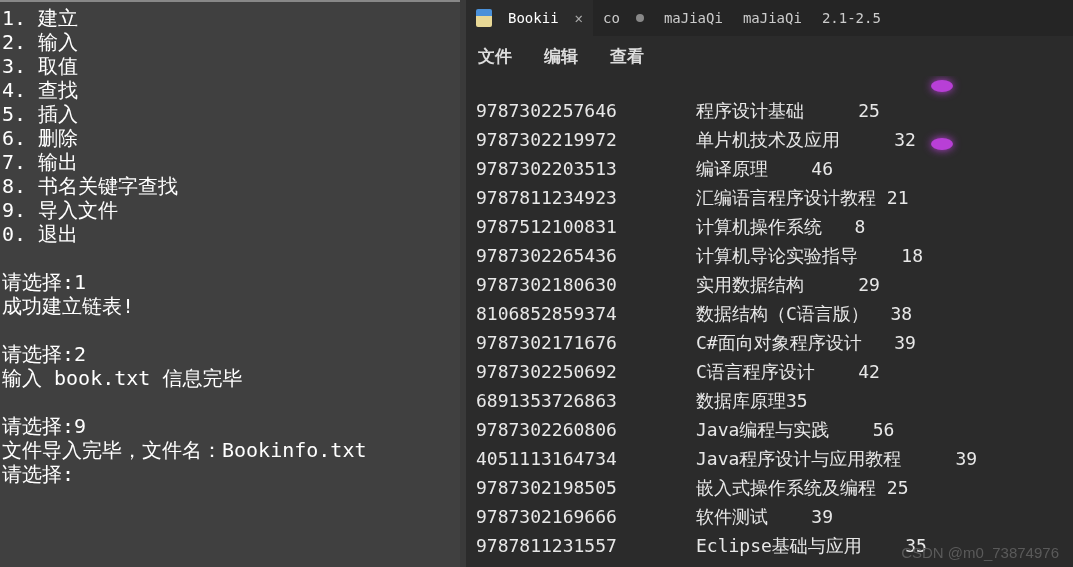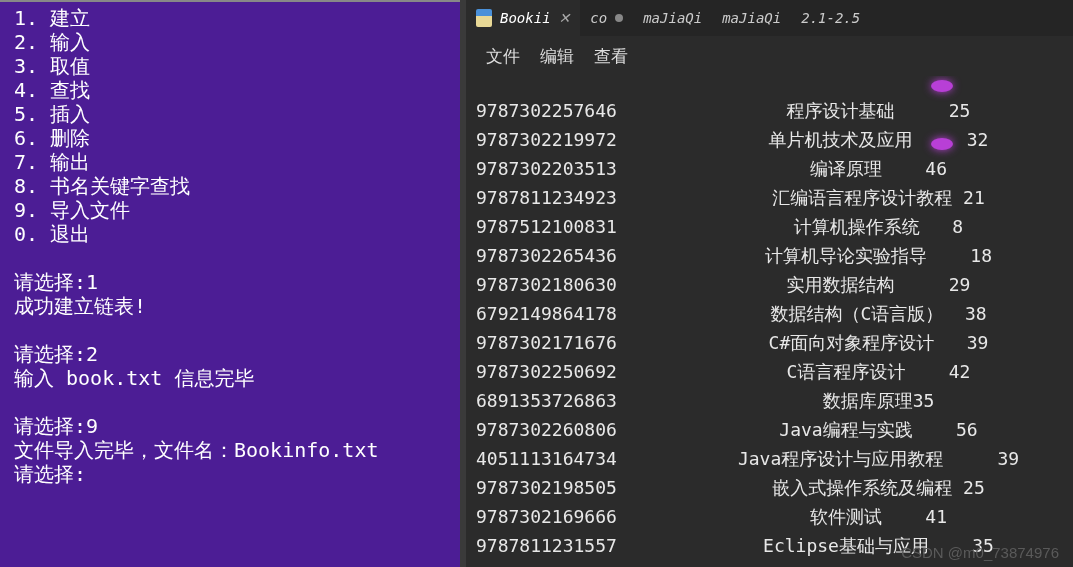--- a/index.html
+++ b/index.html
@@ -8,23 +8,23 @@
       height: 567px;
       display: flex;
       font-family: Consolas, "Microsoft YaHei", monospace;
       overflow: hidden;
       position: relative;
       background: #000;
     }
     .left-panel {
       width: 460px;
       height: 567px;
-      background: #4c1d95;
+      background: #404040;
       color: #fff;
-      padding: 4px 14px;
+      padding: 4px 2px;
       font-size: 20px;
       line-height: 24px;
       white-space: pre;
       border-top: 2px solid #888;
     }
     .right-panel {
       flex: 1;
       height: 567px;
       background: #2b2b2b;
       border-left: 6px solid #3a3a3a;
@@ -37,23 +37,22 @@
       display: flex;
       align-items: center;
       background: #252525;
       font-size: 14px;
     }
     .tab {
       display: flex;
       align-items: center;
       padding: 0 10px;
       height: 100%;
-      gap: 8px;
+      gap: 16px;
       cursor: pointer;
-      font-style: italic;
     }
     .tab.active {
       background: #2b2b2b;
       color: #fff;
     }
     .tab-icon {
       width: 16px;
       height: 18px;
       background: linear-gradient(#4a90d9 0 40%, #e8d896 40% 100%);
       border-radius: 2px;
@@ -65,24 +64,25 @@
     .tab-dot {
       width: 8px;
       height: 8px;
       background: #888;
       border-radius: 50%;
     }
     .menu-bar {
       height: 40px;
       display: flex;
       align-items: center;
-      gap: 20px;
-      padding-left: 20px;
+      gap: 32px;
+      padding-left: 12px;
       font-size: 17px;
       color: #ddd;
+      font-weight: bold;
     }
     .menu-item { cursor: pointer; }
     .content-area {
       flex: 1;
       padding: 20px 12px 0 10px;
       font-size: 18px;
       line-height: 29px;
       color: #e8e8e8;
       overflow: hidden;
       position: relative;
@@ -90,21 +90,20 @@
     .book-row {
       display: flex;
     }
     .col-isbn {
       width: 220px;
       flex-shrink: 0;
     }
     .col-rest {
       flex: 1;
       white-space: pre;
-      text-align: center;
     }
     .watermark {
       position: absolute;
       bottom: 6px;
       right: 14px;
       color: #5a5a5a;
       font-size: 15px;
       font-family: sans-serif;
       margin-top: 44px;
     }
@@ -193,21 +192,21 @@
       </div>
       <div class="book-row">
         <span class="col-isbn">9787302265436</span>
         <span class="col-rest">计算机导论实验指导    18</span>
       </div>
       <div class="book-row">
         <span class="col-isbn">9787302180630</span>
         <span class="col-rest">实用数据结构     29</span>
       </div>
       <div class="book-row">
-        <span class="col-isbn">6792149864178</span>
+        <span class="col-isbn">8106852859374</span>
         <span class="col-rest">数据结构（C语言版）  38</span>
       </div>
       <div class="book-row">
         <span class="col-isbn">9787302171676</span>
         <span class="col-rest">C#面向对象程序设计   39</span>
       </div>
       <div class="book-row">
         <span class="col-isbn">9787302250692</span>
         <span class="col-rest">C语言程序设计    42</span>
       </div>
@@ -222,21 +221,21 @@
       <div class="book-row">
         <span class="col-isbn">4051113164734</span>
         <span class="col-rest">Java程序设计与应用教程     39</span>
       </div>
       <div class="book-row">
         <span class="col-isbn">9787302198505</span>
         <span class="col-rest">嵌入式操作系统及编程 25</span>
       </div>
       <div class="book-row">
         <span class="col-isbn">9787302169666</span>
-        <span class="col-rest">软件测试    41</span>
+        <span class="col-rest">软件测试    39</span>
       </div>
       <div class="book-row">
         <span class="col-isbn">9787811231557</span>
         <span class="col-rest">Eclipse基础与应用    35</span>
       </div>
     </div>
 </div>
 
 <div class="watermark">CSDN @m0_73874976</div>
 

